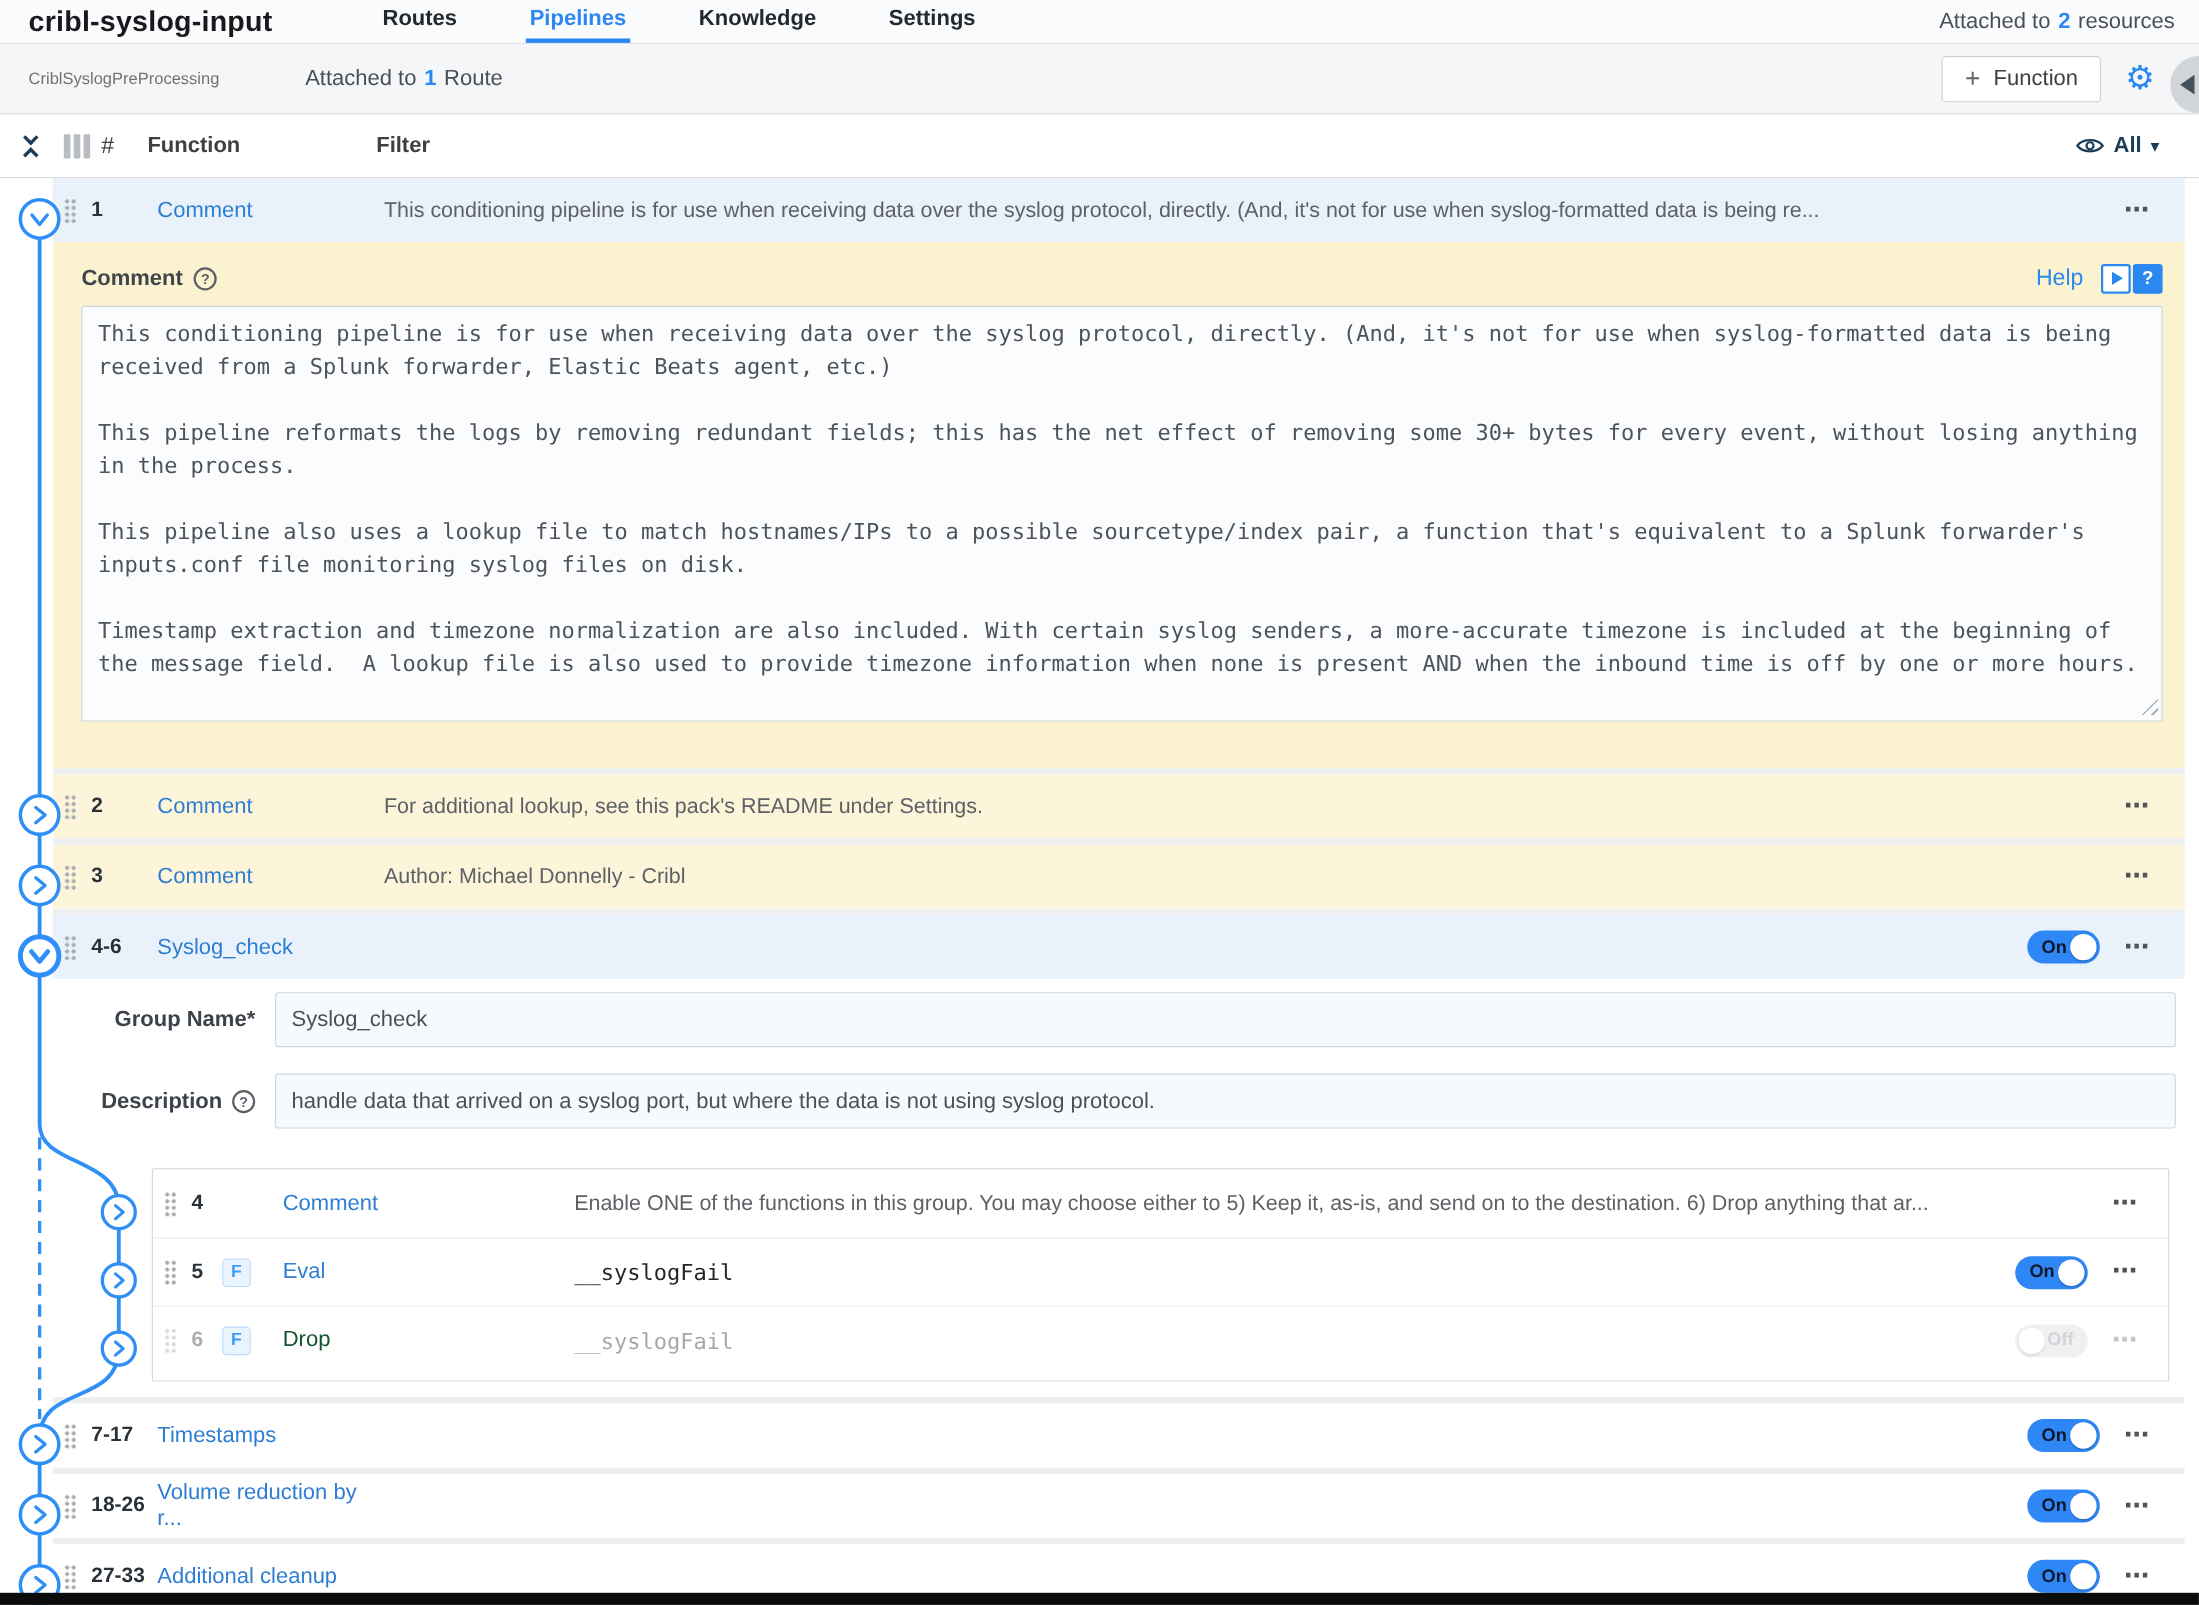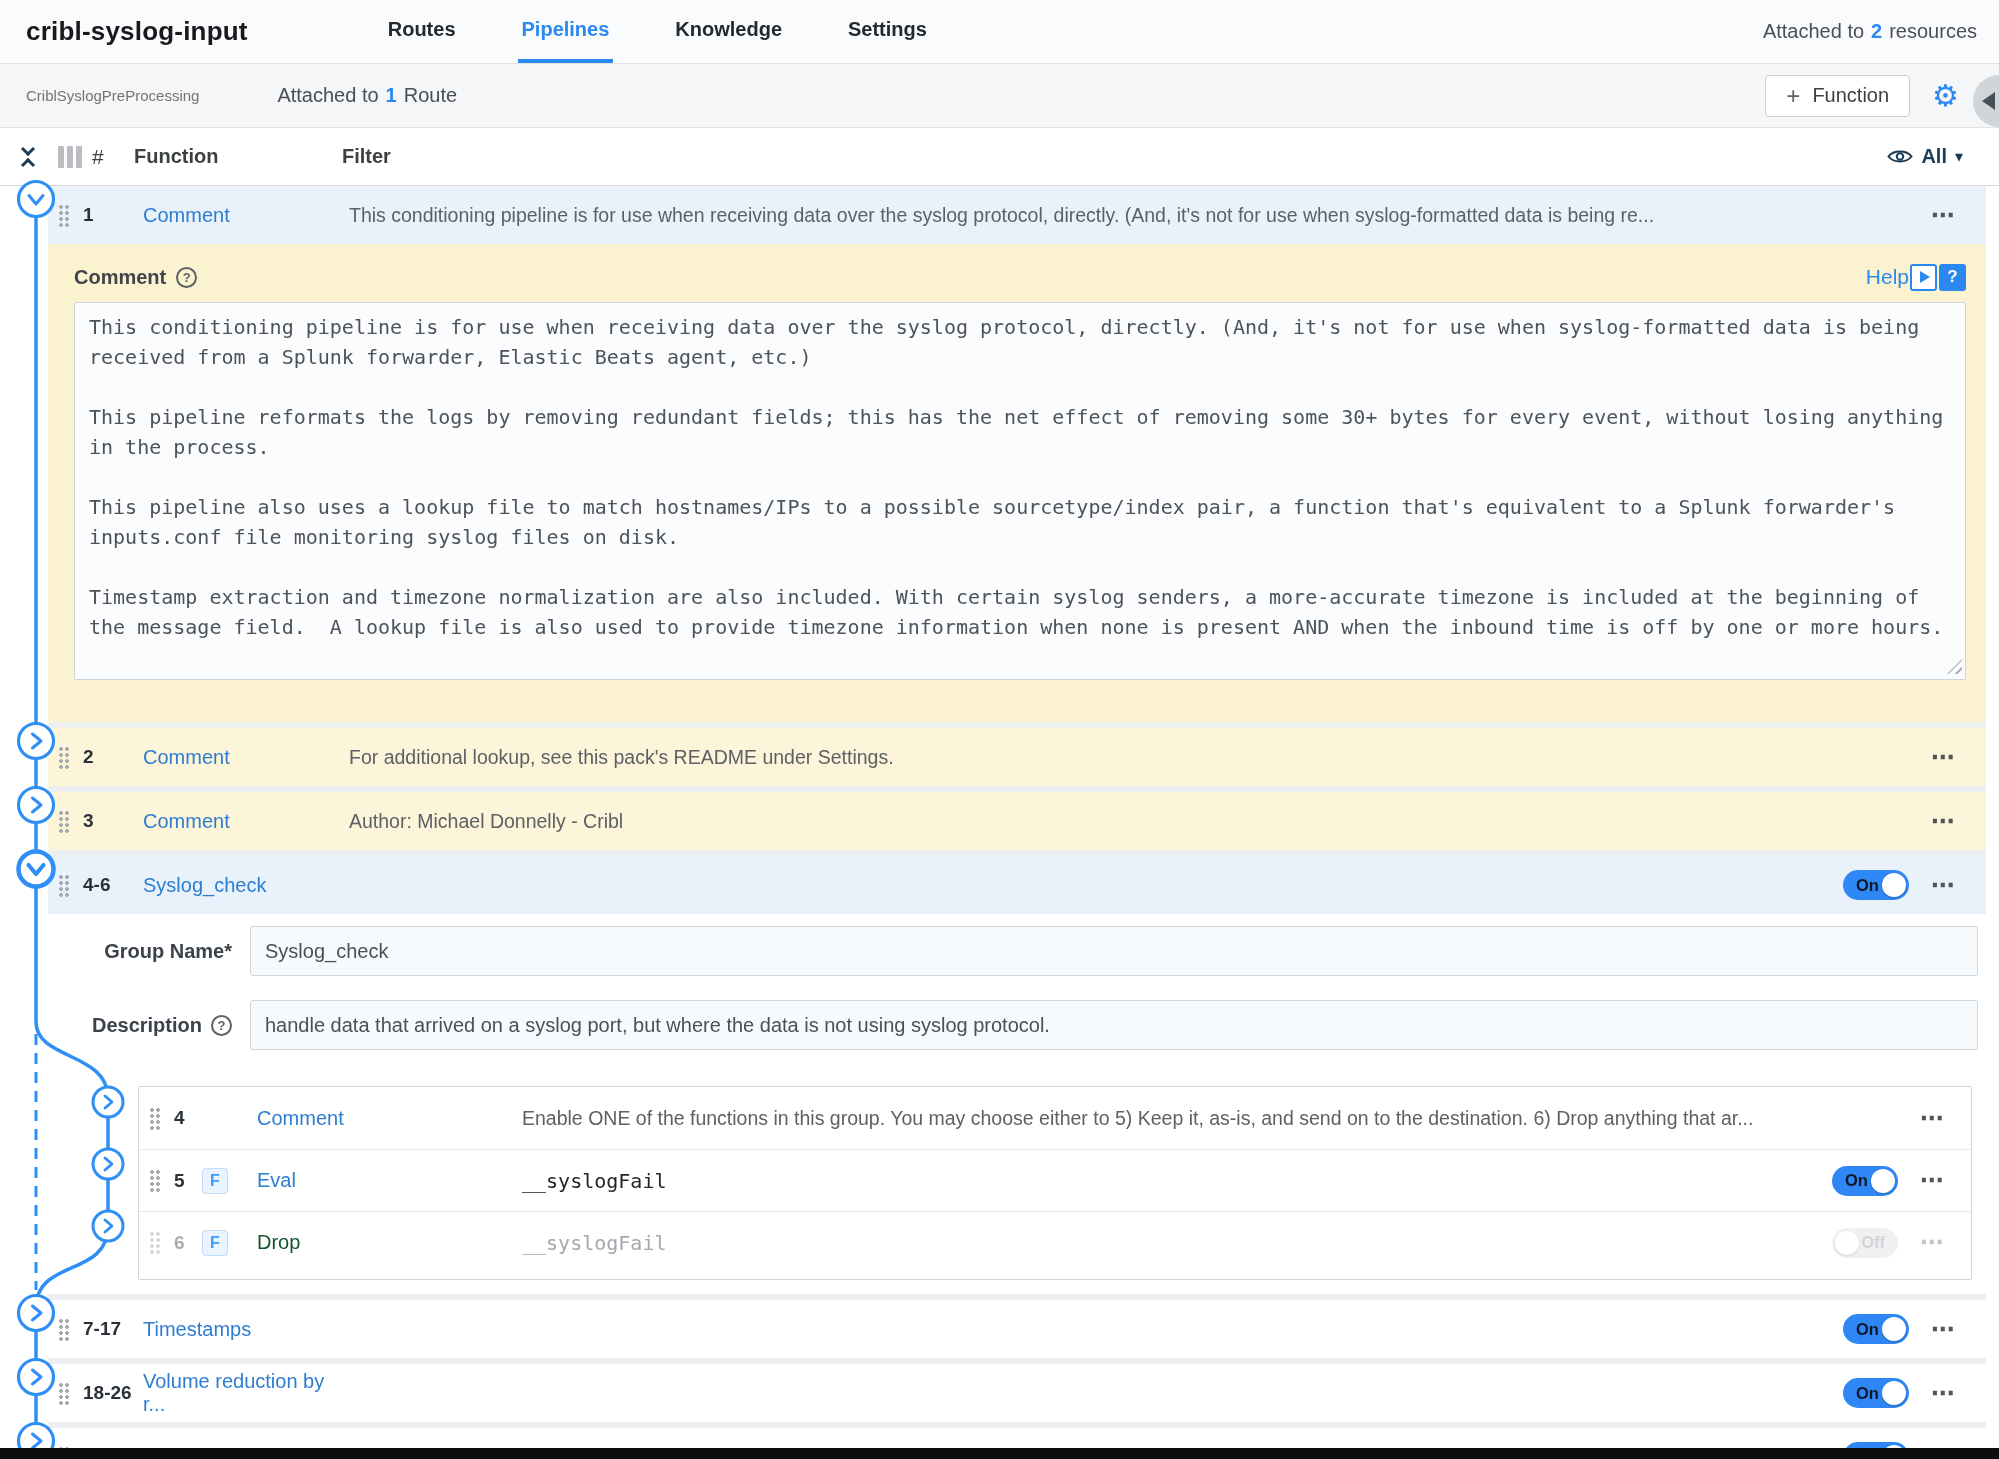--- a/index.html
+++ b/index.html
@@ -1,20 +1,20 @@
 <!DOCTYPE html>
 <html><head>
 <meta charset="utf-8">
 <style>
   * { margin:0; padding:0; box-sizing:border-box; }
   html,body { width:1999px; height:1459px; overflow:hidden; }
   body { font-family:"Liberation Sans", sans-serif; background:#fff; position:relative; color:#3c4043; }
 
   
-  .topnav { height:64px; background:#fafbfc; border-bottom:1px solid #e1e2e4; display:flex; align-items:stretch; padding-left:26px; position:relative; z-index:2;gap:40px; }
+  .topnav { height:40px; background:#fafbfc; border-bottom:1px solid #e1e2e4; display:flex; align-items:stretch; padding-left:26px; position:relative; z-index:2; }
   .topnav .title { font-size:26px; font-weight:700; color:#17191c; align-self:center; margin-right:96px; letter-spacing:.2px; }
   .tabs { display:flex; gap:58px; }
   .tab { display:flex; align-items:center; font-size:20px; font-weight:600; color:#24292e; border-bottom:4px solid transparent; padding:0 4px; cursor:pointer; }
   .tab.active { color:#2b88f0; border-bottom-color:#2b88f0; }
   .attached-right { margin-left:auto; align-self:center; padding-right:22px; font-size:20px; color:#4a4f55; display:flex; gap:7px; }
   .attached-right b, .attached-sub b { color:#2b88f0; font-weight:700; }
 
   
   .subheader { height:64px; background:#f4f6f8; border-bottom:1px solid #e1e2e4; display:flex; align-items:center; padding-left:26px; position:relative; z-index:3; }
   .pipe-name { font-size:15px; color:#737373; margin-right:78px; }
@@ -63,21 +63,21 @@
   .toggle.on .tlabel { color:#0f172a; margin-left:10px; }
   .toggle.off { background:#e3e5e8; opacity:.75; }
   .toggle.off .tlabel { color:#aeb2b7; margin-right:10px; }
   .knob { width:24px; height:24px; border-radius:50%; background:#fff; box-shadow:0 1px 2px rgba(0,0,0,.25); }
 
   
   .panel { margin:0 13px 0 48px; height:478px; background:#fbf3cf; padding:14px 20px 0 26px; position:relative; z-index:1; }
   .panel-head { display:flex; align-items:center; height:38px; }
   .panel-label { font-size:20px; font-weight:600; color:#3f454b; margin-right:10px; }
   .qmark { width:21px; height:21px; border:2px solid #5b6167; border-radius:50%; color:#5b6167; font-size:13px; font-weight:700; display:inline-flex; align-items:center; justify-content:center; flex:none; }
-  .help-wrap { margin-left:auto; display:flex; align-items:center; gap:1px; cursor:pointer; }
+  .help-wrap { margin-left:auto; display:flex; align-items:center; gap:16px; cursor:pointer; }
   .help-link { font-size:21px; color:#2b88f0; }
   .help-icons { display:flex; gap:2px; }
   .vid { width:27px; height:27px; background:#fff; border:2px solid #2b88f0; border-radius:3px; display:flex; align-items:center; justify-content:center; }
   .vid i { display:block; width:0; height:0; border-left:10px solid #2b88f0; border-top:6px solid transparent; border-bottom:6px solid transparent; margin-left:2px; }
   .hq { width:27px; height:27px; background:#2b88f0; border-radius:3px; color:#fff; font-size:17px; font-weight:700; display:flex; align-items:center; justify-content:center; }
   .panel-body { margin-top:6px; position:relative; }
   .comment-area { width:100%; height:378px; background:#fafcfe; border:1px solid #c9d4de; border-radius:2px; padding:9px 14px; font-family:"DejaVu Sans Mono", monospace; font-size:20px; line-height:30px; color:#4e5358; resize:none; overflow:hidden; white-space:pre-wrap; display:block; }
   .corner { position:absolute; right:4px; bottom:6px; width:15px; height:15px; pointer-events:none; background:repeating-linear-gradient(135deg, transparent 0 4px, #a9aeb3 4px 6px); clip-path:polygon(100% 0, 100% 100%, 0 100%); }
 
   

